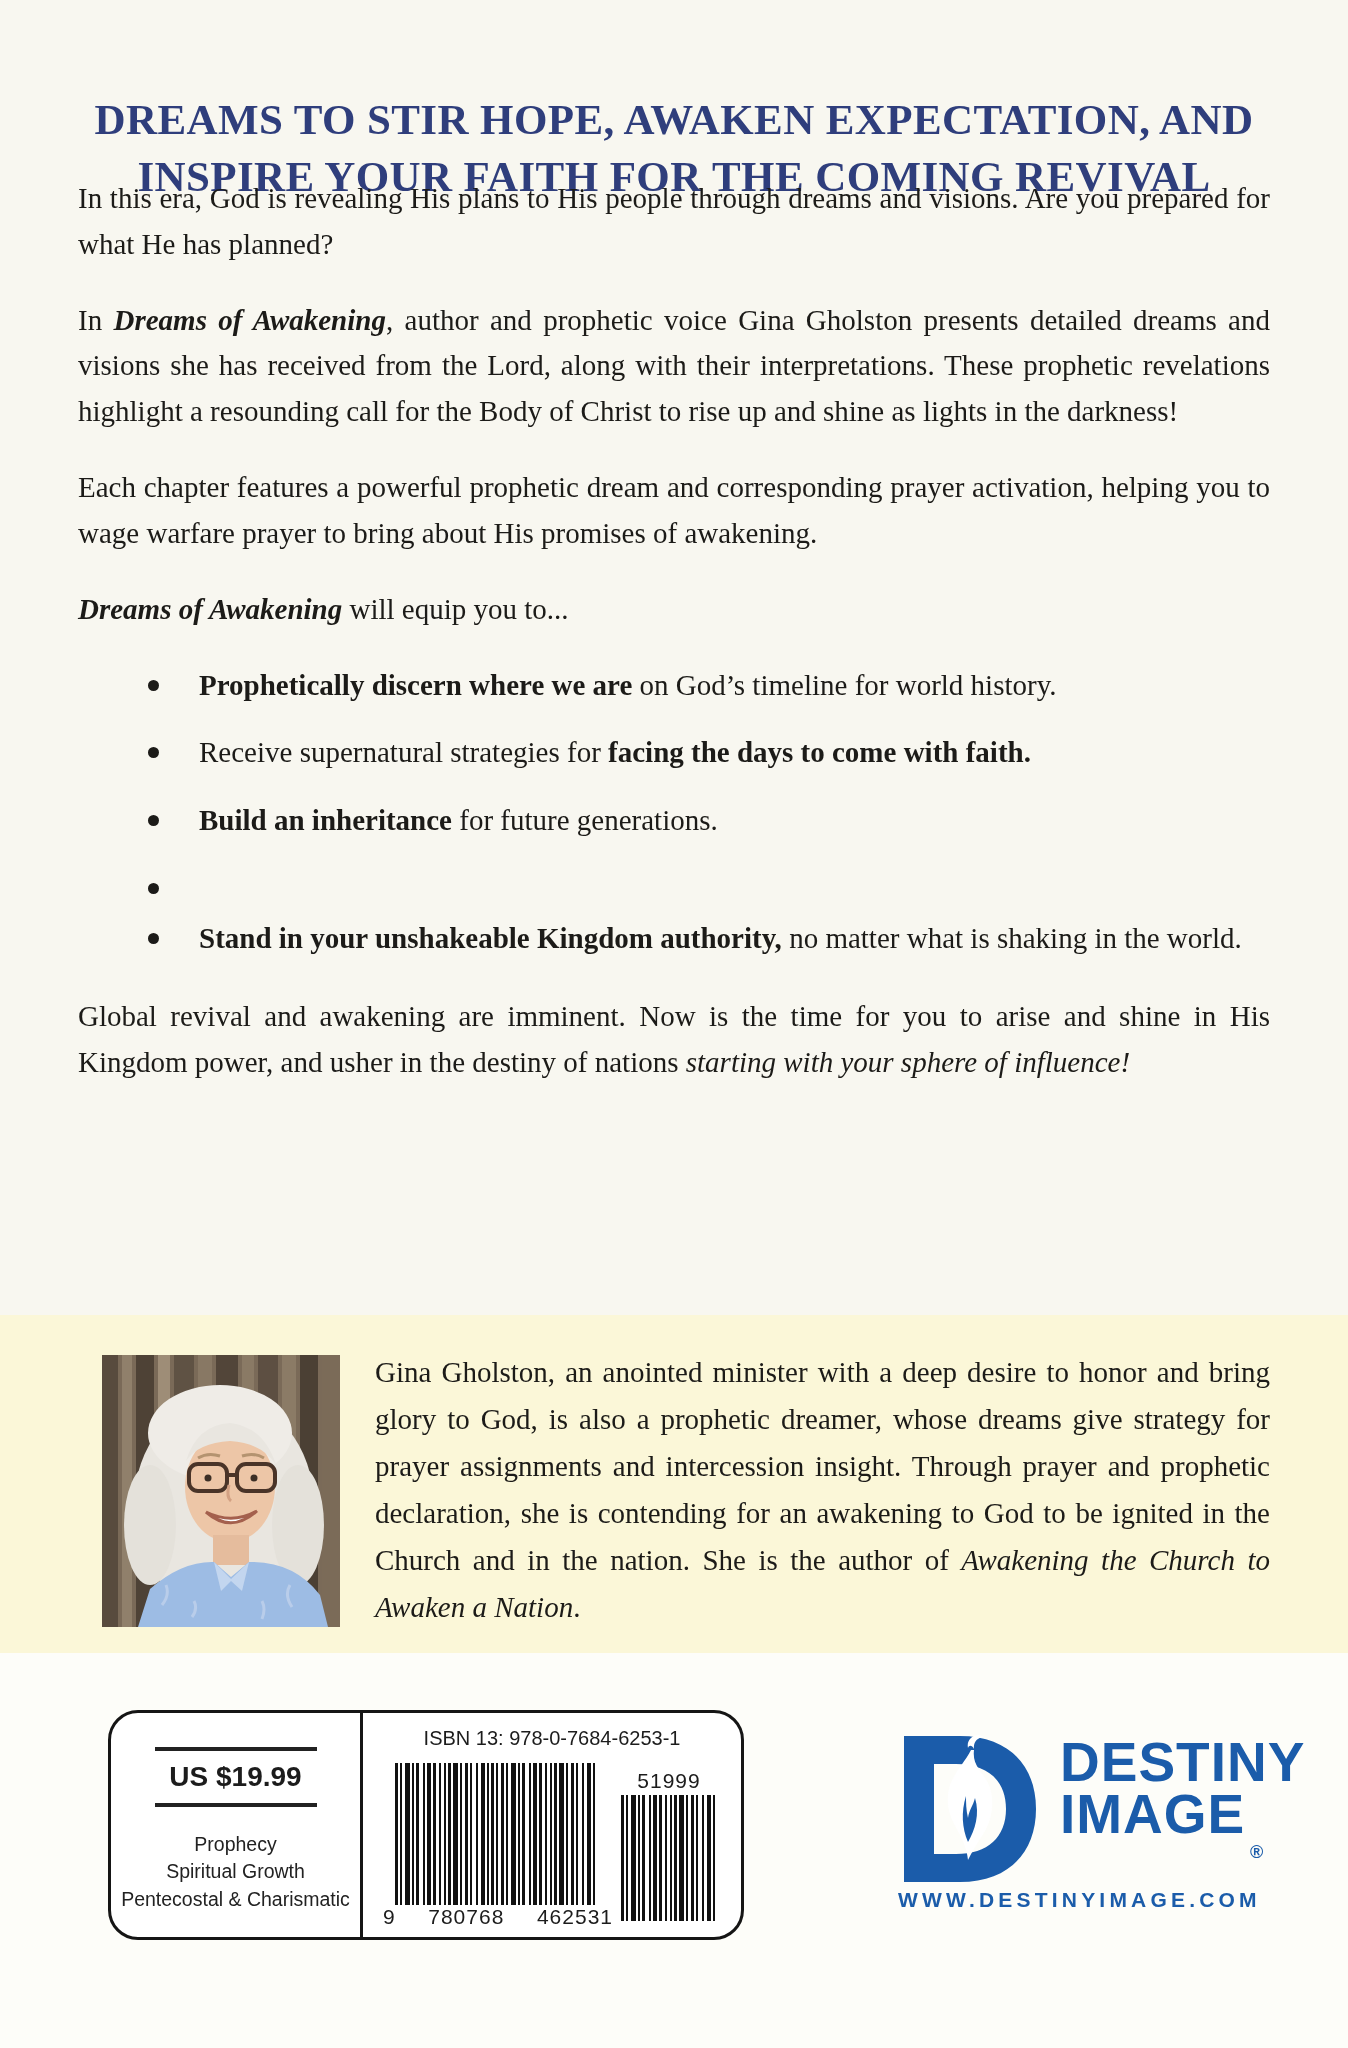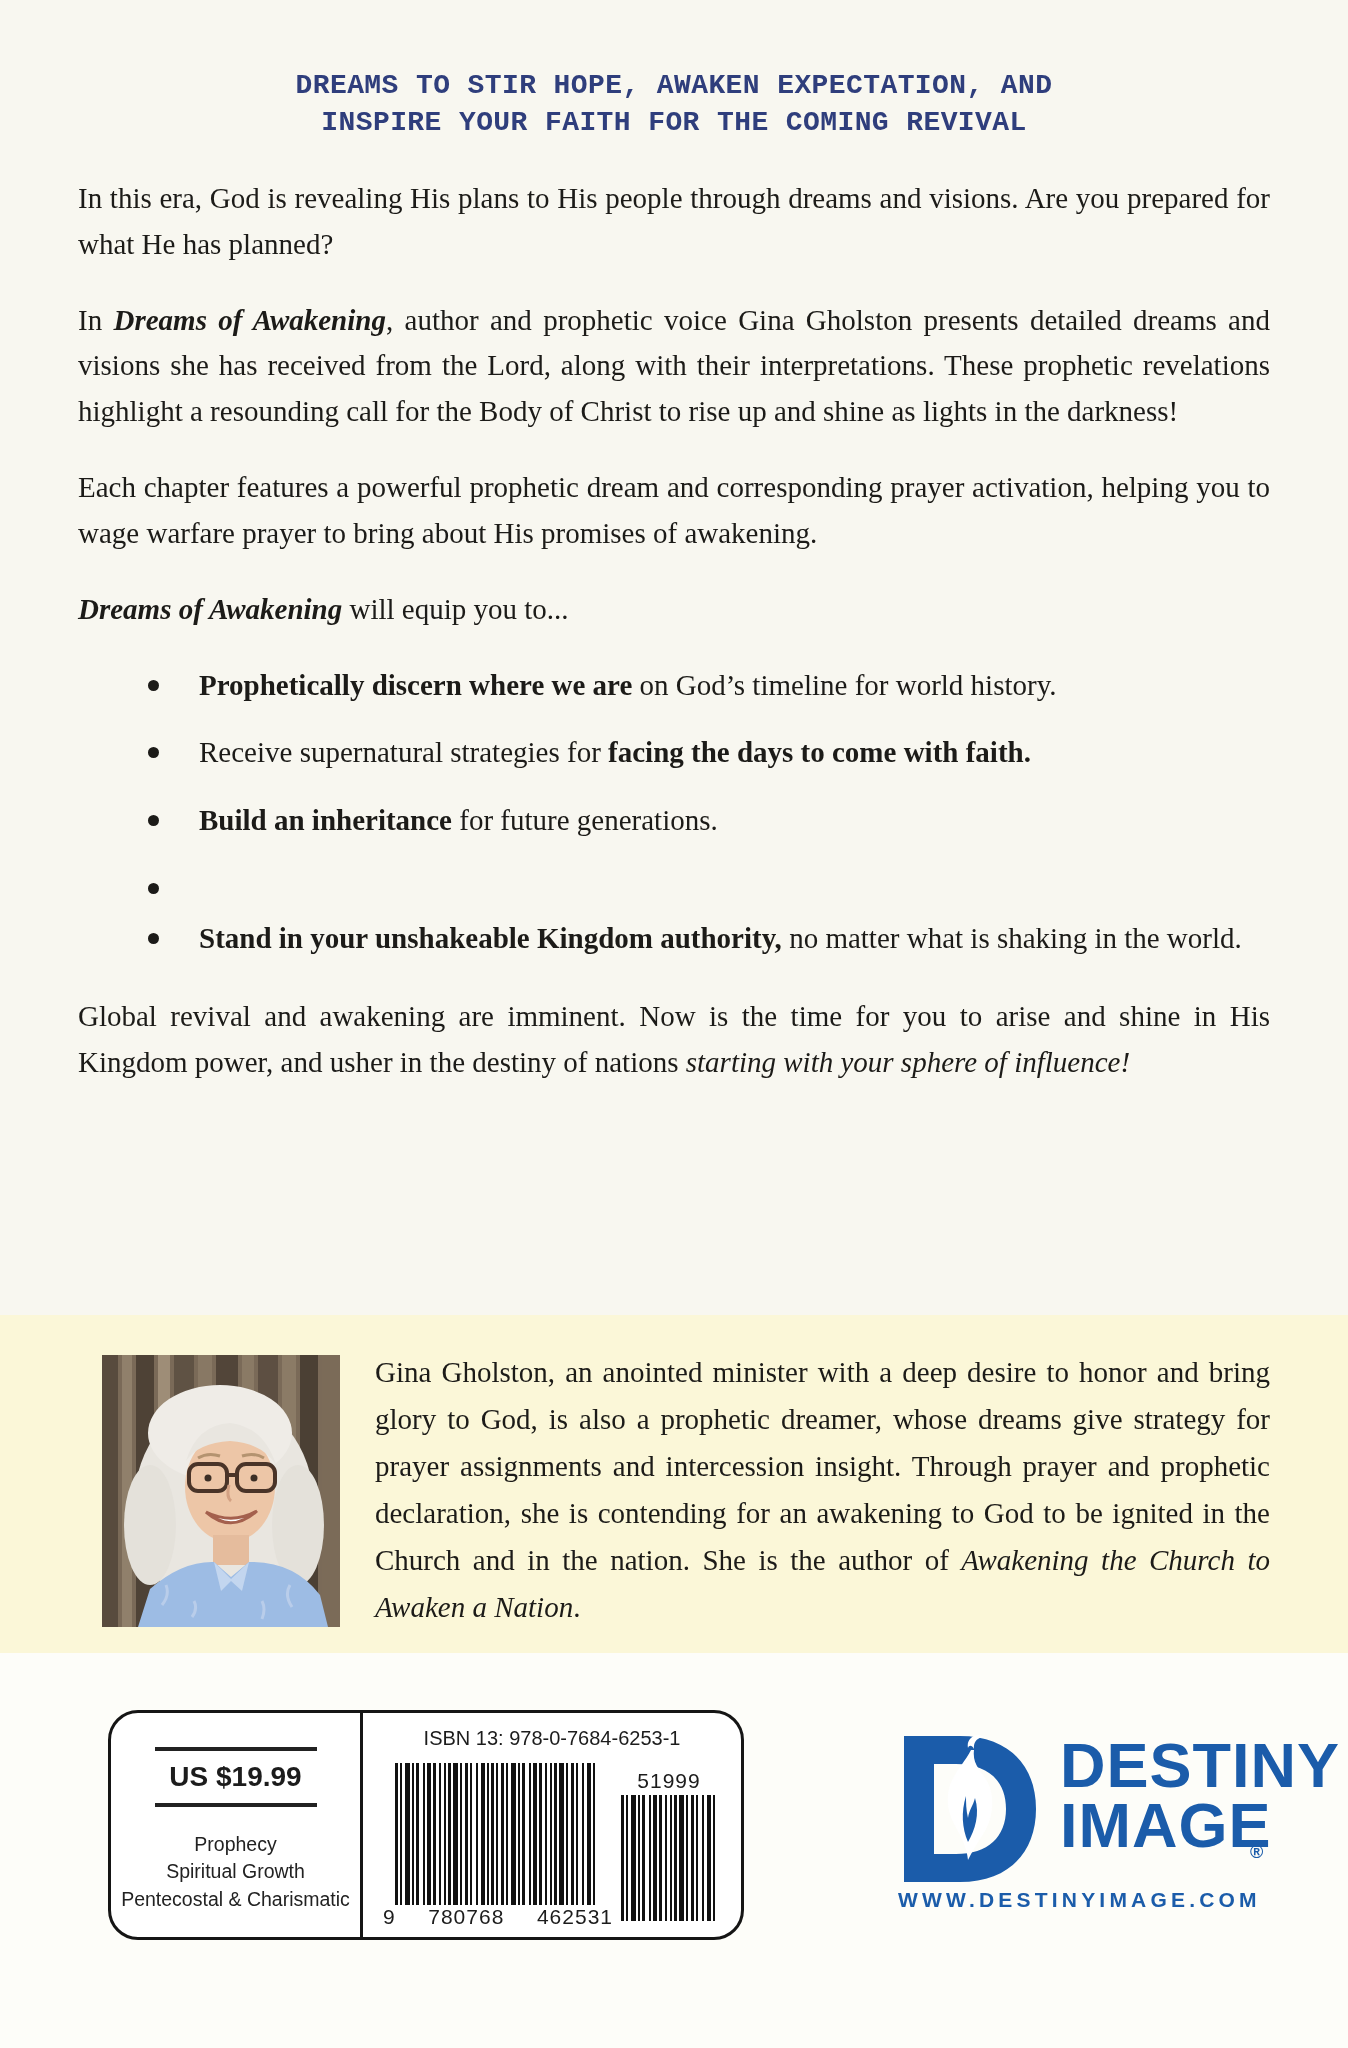--- a/index.html
+++ b/index.html
@@ -13,23 +13,23 @@
   html,body{background:#e9e8e2;}
   .page{
     position:relative;width:1348px;height:2048px;margin:0 auto;
     background:var(--page-bg);
     font-family:"Liberation Serif", serif;
     color:var(--ink);
     overflow:hidden;
   }
   
   .headline{
-    position:absolute;top:68px;left:40px;right:40px;
+    position:absolute;top:92px;left:40px;right:40px;
     text-align:center;color:var(--navy);
-    font-weight:bold;font-size:28px;line-height:1.32;letter-spacing:.4px;font-family:Liberation Mono, monospace;
+    font-weight:bold;font-size:43px;line-height:1.32;letter-spacing:.4px;
   }
   
   .synopsis{
     position:absolute;top:176px;left:78px;right:78px;
     font-size:29px;line-height:1.58;
   }
   .synopsis p{margin-bottom:30px;text-align:justify;}
   .book-title{font-style:italic;font-weight:bold;}
   .lead-in{margin-bottom:34px;}
   .bullets{margin:0 0 32px 0;}
@@ -77,21 +77,21 @@
     position:absolute;left:20px;top:192px;width:230px;
     display:flex;justify-content:space-between;font-size:21px;letter-spacing:1px;
   }
   .addon-label{position:absolute;left:254px;top:56px;width:104px;text-align:center;font-size:21px;letter-spacing:1px;}
   .addon{position:absolute;left:258px;top:82px;width:96px;height:126px;display:flex;align-items:stretch;}
   .bar{background:#111;height:100%;}
   
   .publisher{position:absolute;left:898px;top:77px;width:420px;height:240px;color:var(--brand-blue);
     font-family:"Liberation Sans", sans-serif;}
   .d-mark{position:absolute;left:0;top:4px;width:140px;height:150px;}
-  .wordmark{position:absolute;left:162px;top:6px;font-weight:bold;font-size:63px;line-height:.95;letter-spacing:1px;}
+  .wordmark{position:absolute;left:162px;top:6px;font-weight:bold;font-size:55px;line-height:.95;letter-spacing:1px;}
   .reg{position:absolute;left:352px;top:112px;font-size:18px;font-weight:bold;}
   .website{position:absolute;left:0;top:158px;font-size:21px;font-weight:bold;letter-spacing:4.2px;white-space:nowrap;}
 </style>
 </head>
 <body>
 
 <div class="page">
 
   <header class="headline">
     <div>DREAMS TO STIR HOPE, AWAKEN EXPECTATION, AND</div>

